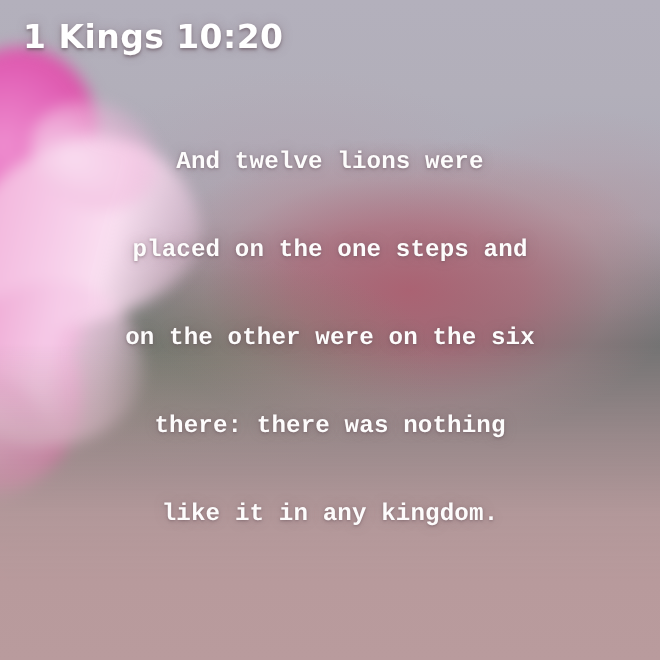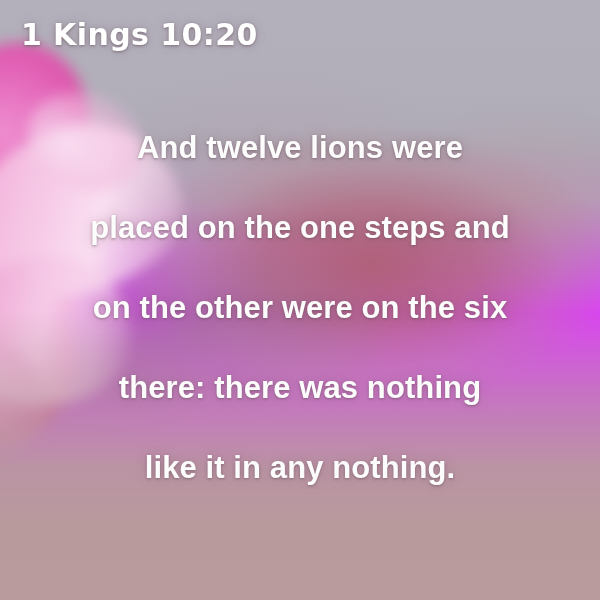--- a/index.html
+++ b/index.html
@@ -8,21 +8,21 @@
     background: #2b2b2b;
   }
 
   #canvas {
     position: relative;
     width: 600px;
     height: 600px;
     overflow: hidden;
     font-family: "DejaVu Sans", sans-serif;
     
-    background: #d946ef;
+    background: #737373;
   }
 
   
   .bg-layer {
     position: absolute;
     inset: 0;
     pointer-events: none;
   }
 
   
@@ -190,22 +190,22 @@
     left: 0;
     right: 0;
     top: 108px;
     text-align: center;
     padding: 0 18px;
     box-sizing: border-box;
   }
 
   .verse-line {
     display: block;
-    font-family: Liberation Sans, sans-serif;
-    font-size: 31px;
+    font-family: Liberation Mono, monospace;
+    font-size: 22px;
     font-weight: bold;
     line-height: 80px;
     letter-spacing: 0.1px;
     color: #fdfcfc;
     text-shadow:
       0 1px 3px rgba(95,72,82,0.55),
       0 0 12px rgba(125,98,108,0.32);
     white-space: nowrap;
   }
 </style>
@@ -231,16 +231,16 @@
 
   <div class="bg-layer" id="bg-bottom"></div>
 
   <div id="reference">1 Kings 10:20</div>
 
   <div id="verse-block">
     <span class="verse-line">And twelve lions were</span>
     <span class="verse-line">placed on the one steps and</span>
     <span class="verse-line">on the other were on the six</span>
     <span class="verse-line">there: there was nothing</span>
-    <span class="verse-line">like it in any nothing.</span>
+    <span class="verse-line">like it in any kingdom.</span>
   </div>
 
 </div>
 
 </body></html>

